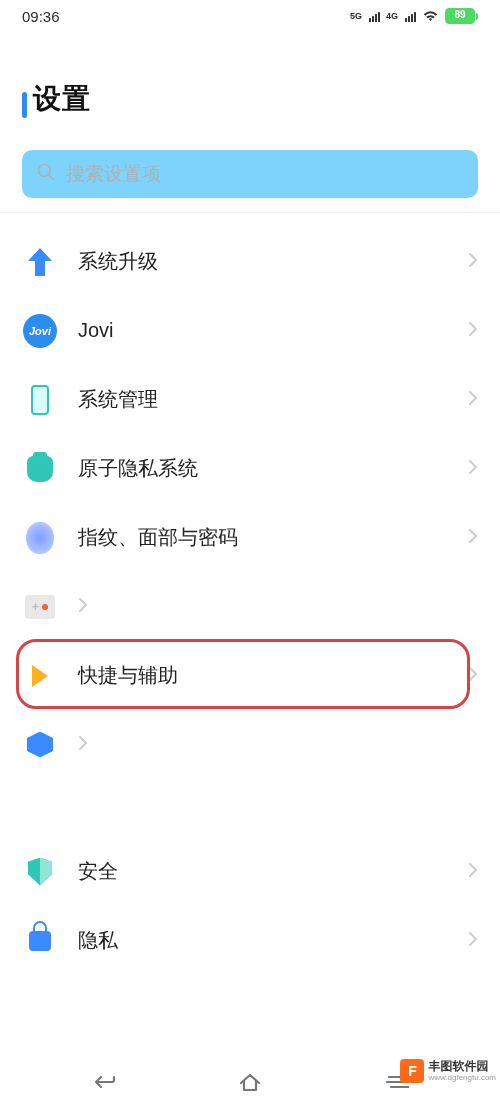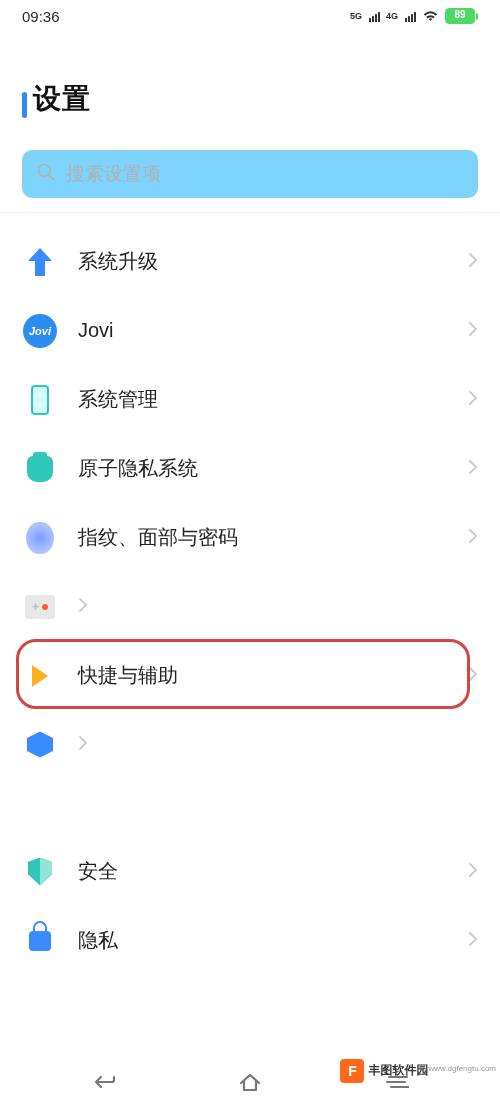--- a/index.html
+++ b/index.html
@@ -90,21 +90,21 @@
 
     .watermark {
       position: absolute; right: 4px; bottom: 28px;
       display:flex; align-items:center; font-size: 11px; color:#888;
     }
     .watermark-badge {
       width: 24px; height: 24px; background: #ff6a1a;
       border-radius: 4px; display:flex; align-items:center; justify-content:center;
       color:#fff; font-weight:700; font-size:14px; margin-right:4px;
     }
-    .watermark-text { display:flex; flex-direction:row; line-height:1.15; }
+    .watermark-text { display:flex; flex-direction:column; line-height:1.15; }
     .wm-main { font-size: 12px; color:#333; font-weight:600; }
     .wm-sub { font-size: 8px; color:#999; }
 
     
     .arrow-up { fill:#3a8bff; }
     .jovi-badge {
       width:34px;height:34px;border-radius:50%;background:#2d8cf0;
       display:flex;align-items:center;justify-content:center;
       color:#fff;font-size:11px;font-style:italic;font-weight:600;
     }

